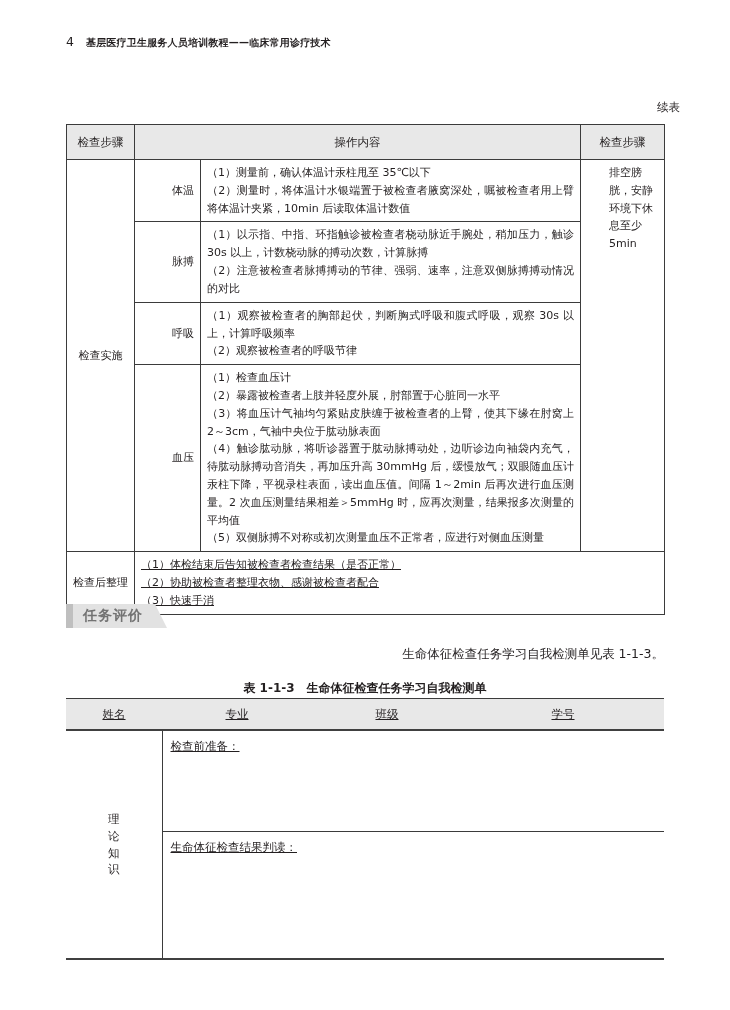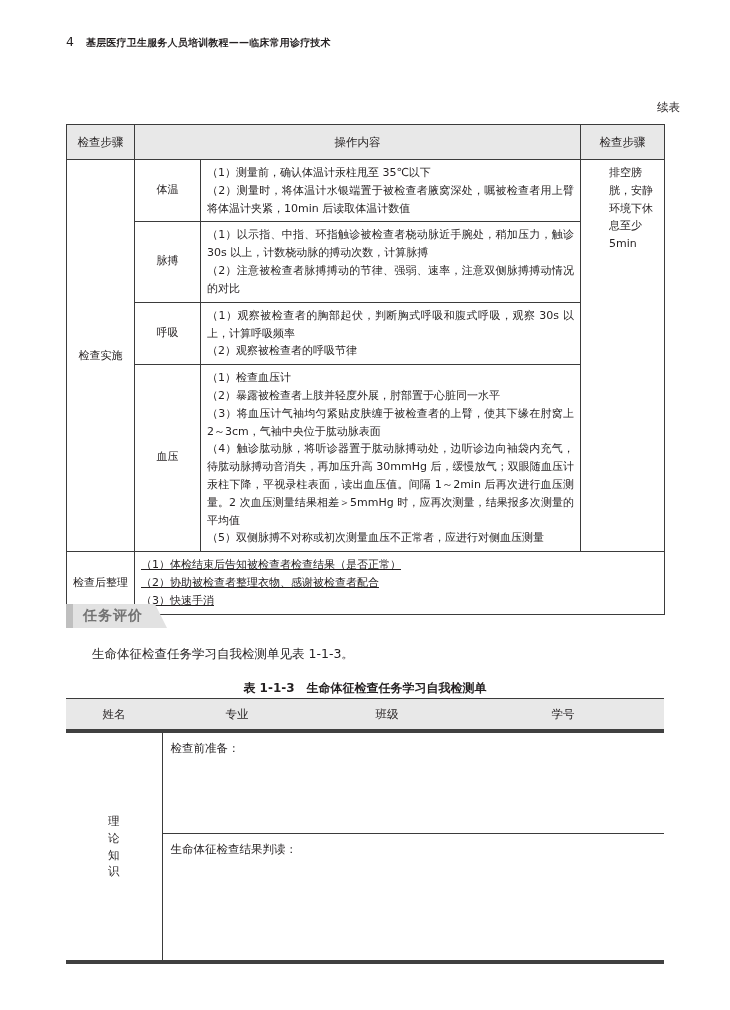--- a/index.html
+++ b/index.html
@@ -77,23 +77,22 @@
     font-size: 11.5px;
     padding: 6px 4px;
     height: 22px;
   }
   .col-step { width: 68px; }
   .col-sub { width: 66px; }
   .col-content { width: 380px; }
   .col-note { width: 84px; }
 
   td.cell-center {
-    text-align: center;
+    text-align: right;
     vertical-align: middle;
-    font-family: Liberation Mono, monospace;
   }
   td.cell-step {
     text-align: center;
     vertical-align: middle;
     font-size: 11.5px;
   }
   td.cell-note {
     vertical-align: top;
     font-size: 11px;
     line-height: 1.7;
@@ -142,20 +141,21 @@
 
   
   .para {
     position: absolute;
     top: 643px;
     left: 66px;
     right: 66px;
     font-size: 12.5px;
     text-indent: 26px;
     line-height: 1.8;
+    text-align: right;
   }
 
   
   .tbl2-cap {
     position: absolute;
     top: 680px;
     left: 0;
     width: 730px;
     text-align: center;
     font-size: 12px;
@@ -172,23 +172,24 @@
   }
   table.form {
     border-collapse: collapse;
     width: 100%;
     table-layout: fixed;
   }
   table.form td, table.form th {
     border-left: none;
     border-right: none;
     border-top: 1px solid #3b3b3b;
-    border-bottom: 4px solid #404040;
+    border-bottom: 2px solid #404040;
     font-size: 11.5px;
     font-weight: normal;
+    text-decoration: underline;
   }
   table.form thead th {
     background: #e8e8e8;
     text-align: center;
     height: 22px;
     padding: 4px 0;
   }
   .f-c1 { width: 96px; }
   .f-c2 { width: 150px; }
   .f-c3 { width: 150px; }

